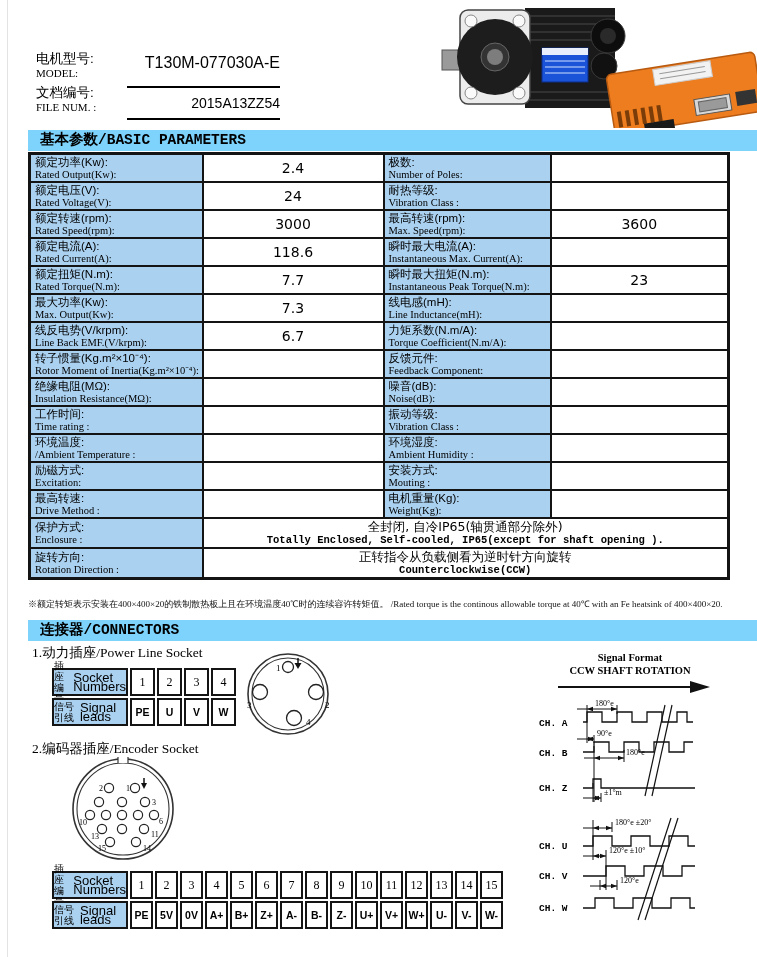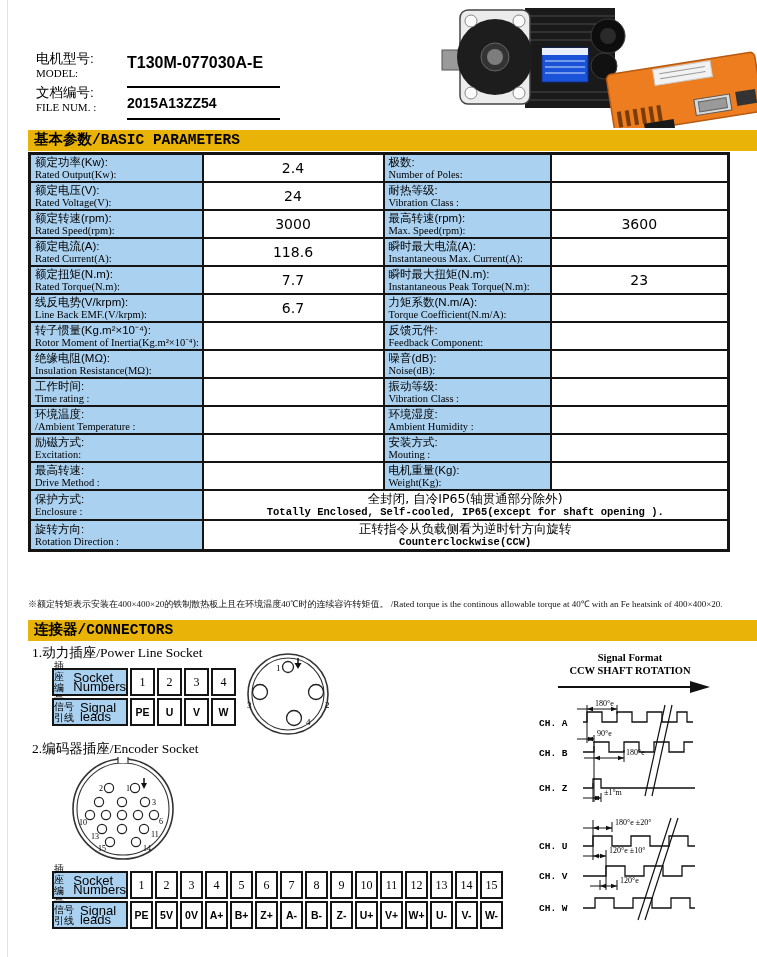--- a/index.html
+++ b/index.html
@@ -5,27 +5,27 @@
   *{margin:0;padding:0;box-sizing:border-box}
   html,body{background:#fff}
   .page{position:relative;width:757px;height:957px;background:#fff;color:#000;
         font-family:"Liberation Sans",sans-serif;overflow:hidden}
   .abs{position:absolute}
   .edge-line{position:absolute;left:7px;top:0;width:1px;height:957px;background:#e3e3e3}
 
   
   .hzh{position:absolute;left:36px;width:100px;text-align:left;font-size:13.5px}
   .hen{position:absolute;left:36px;width:100px;font-size:11px;font-family:"Liberation Serif",serif}
-  .hval{position:absolute;left:127px;width:153px;text-align:left;font-weight:bold}
+  .hval{position:absolute;left:127px;width:153px;text-align:right;font-weight:normal}
   .hline{position:absolute;left:127px;width:153px;border-top:2px solid #000}
 
   
-  .bar{position:absolute;left:28px;width:729px;height:21px;background:#eab308;
+  .bar{position:absolute;left:28px;width:729px;height:21px;background:#7dd3fc;
        font-family:"Liberation Mono",monospace;font-weight:bold;font-size:14.5px;
-       line-height:21px;padding-left:6px}
+       line-height:21px;padding-left:12px}
 
   
   .ptable{position:absolute;left:28px;top:152px;width:699px;border-collapse:collapse;
           table-layout:fixed;border:3px solid #141414}
   .ptable td{border:2px solid #141414;height:27px;vertical-align:middle;overflow:hidden}
   .ptable .lbl{background:#aad1f0;padding-left:4px}
   .ptable .lbl .zh{font-size:11.5px;line-height:14px}
   .ptable .lbl .en{font-size:10.5px;line-height:12px;font-family:"Liberation Serif",serif}
   .ptable .val{text-align:center;font-size:14px;font-family:"DejaVu Sans",sans-serif}
   .ptable .merged .mzh{font-size:12.5px;line-height:15px;text-align:center}
@@ -186,20 +186,32 @@
         </td>
         <td class="val">7.7</td>
         <td class="lbl">
           <div class="zh">瞬时最大扭矩(N.m):</div>
             <div class="en">Instantaneous Peak Torque(N.m):</div>
         </td>
         <td class="val">23</td>
       </tr>
         <tr>
         <td class="lbl">
+          <div class="zh">最大功率(Kw):</div>
+            <div class="en">Max. Output(Kw):</div>
+        </td>
+        <td class="val">7.3</td>
+        <td class="lbl">
+          <div class="zh">线电感(mH):</div>
+            <div class="en">Line Inductance(mH):</div>
+        </td>
+        <td class="val"></td>
+      </tr>
+        <tr>
+        <td class="lbl">
           <div class="zh">线反电势(V/krpm):</div>
             <div class="en">Line Back EMF.(V/krpm):</div>
         </td>
         <td class="val">6.7</td>
         <td class="lbl">
           <div class="zh">力矩系数(N.m/A):</div>
             <div class="en">Torque Coefficient(N.m/A):</div>
         </td>
         <td class="val"></td>
       </tr>

